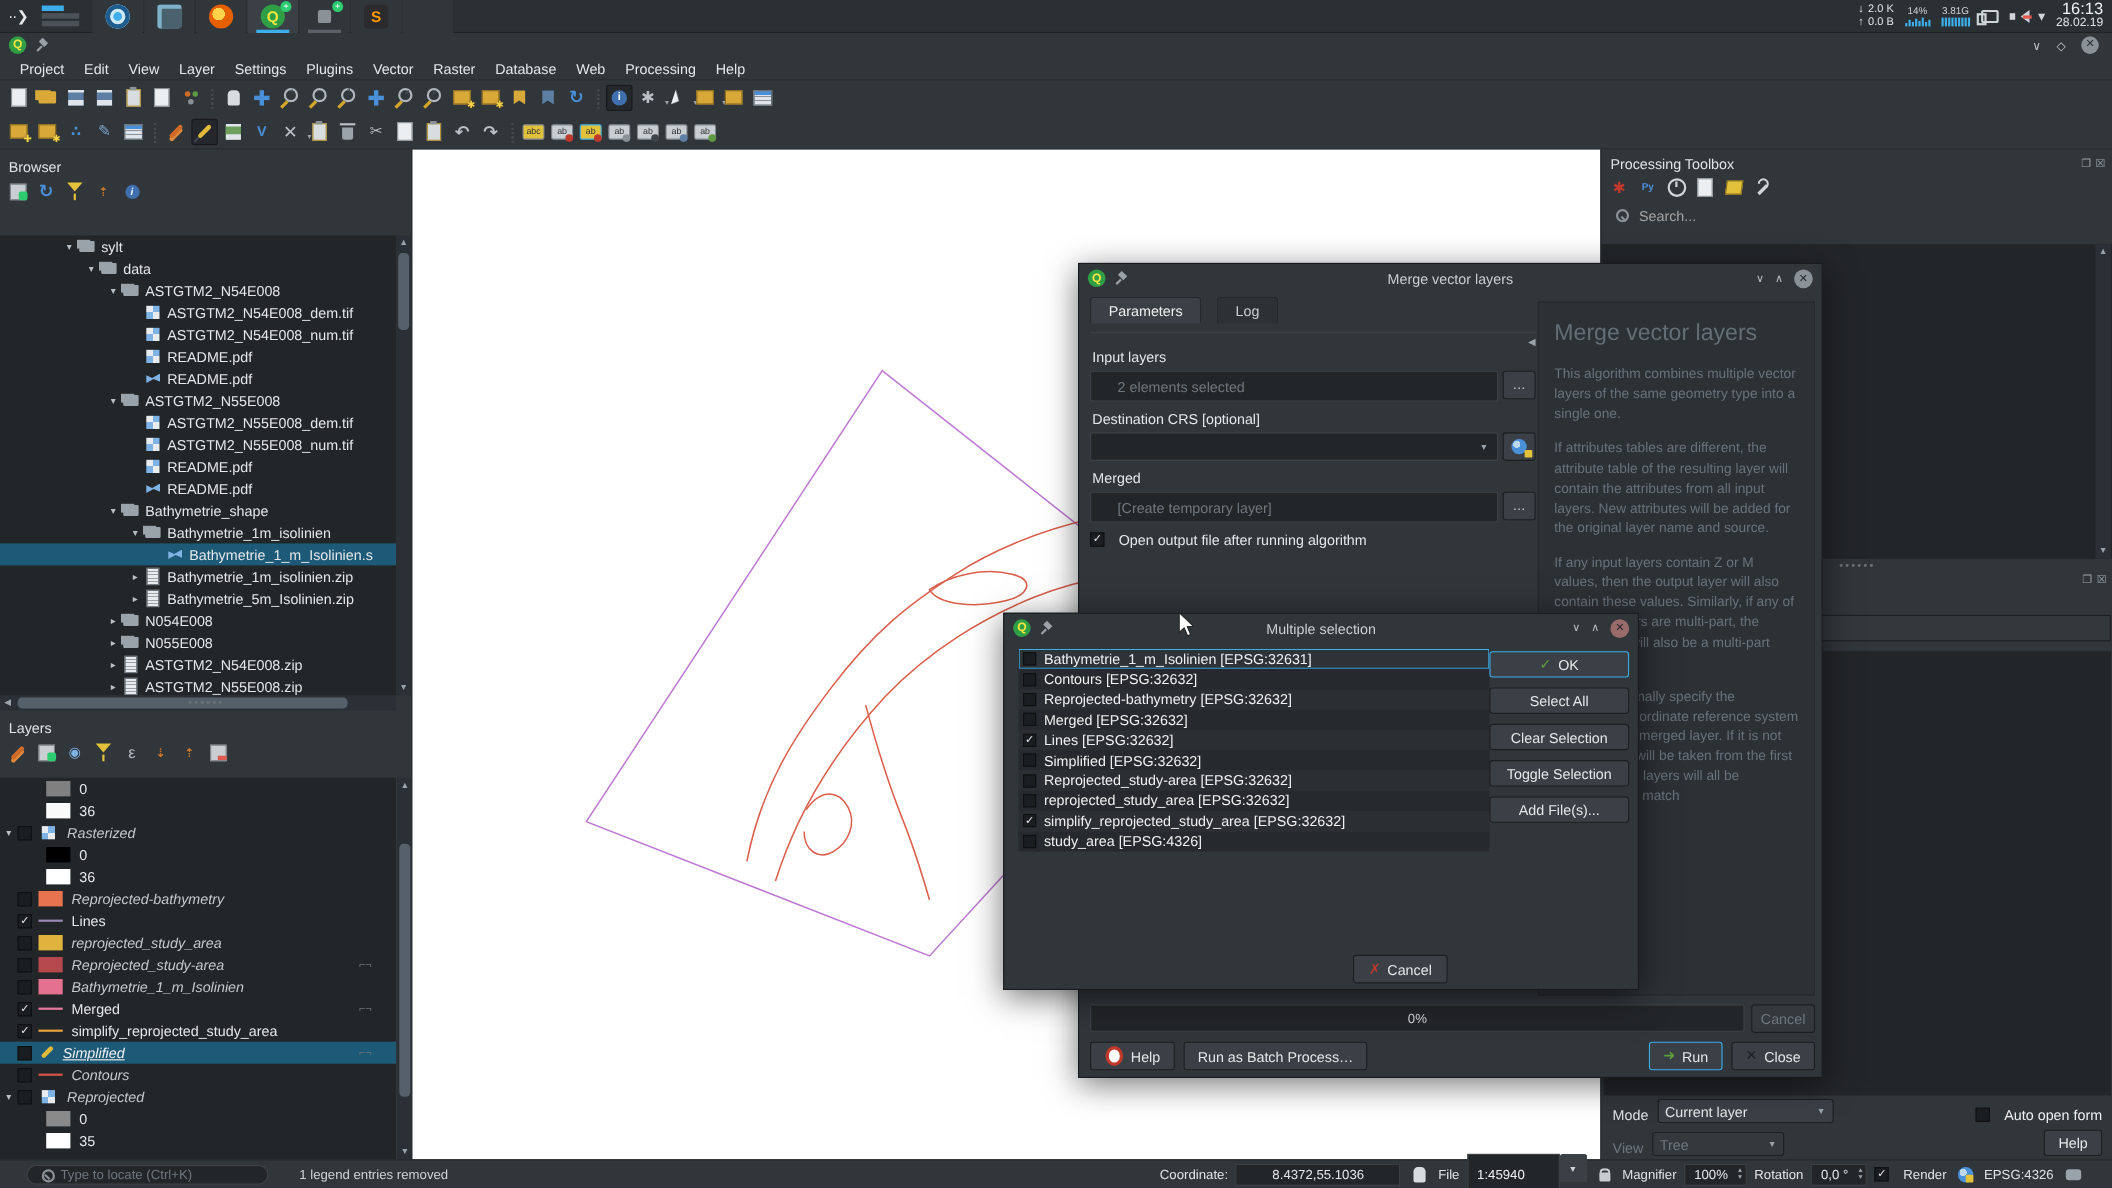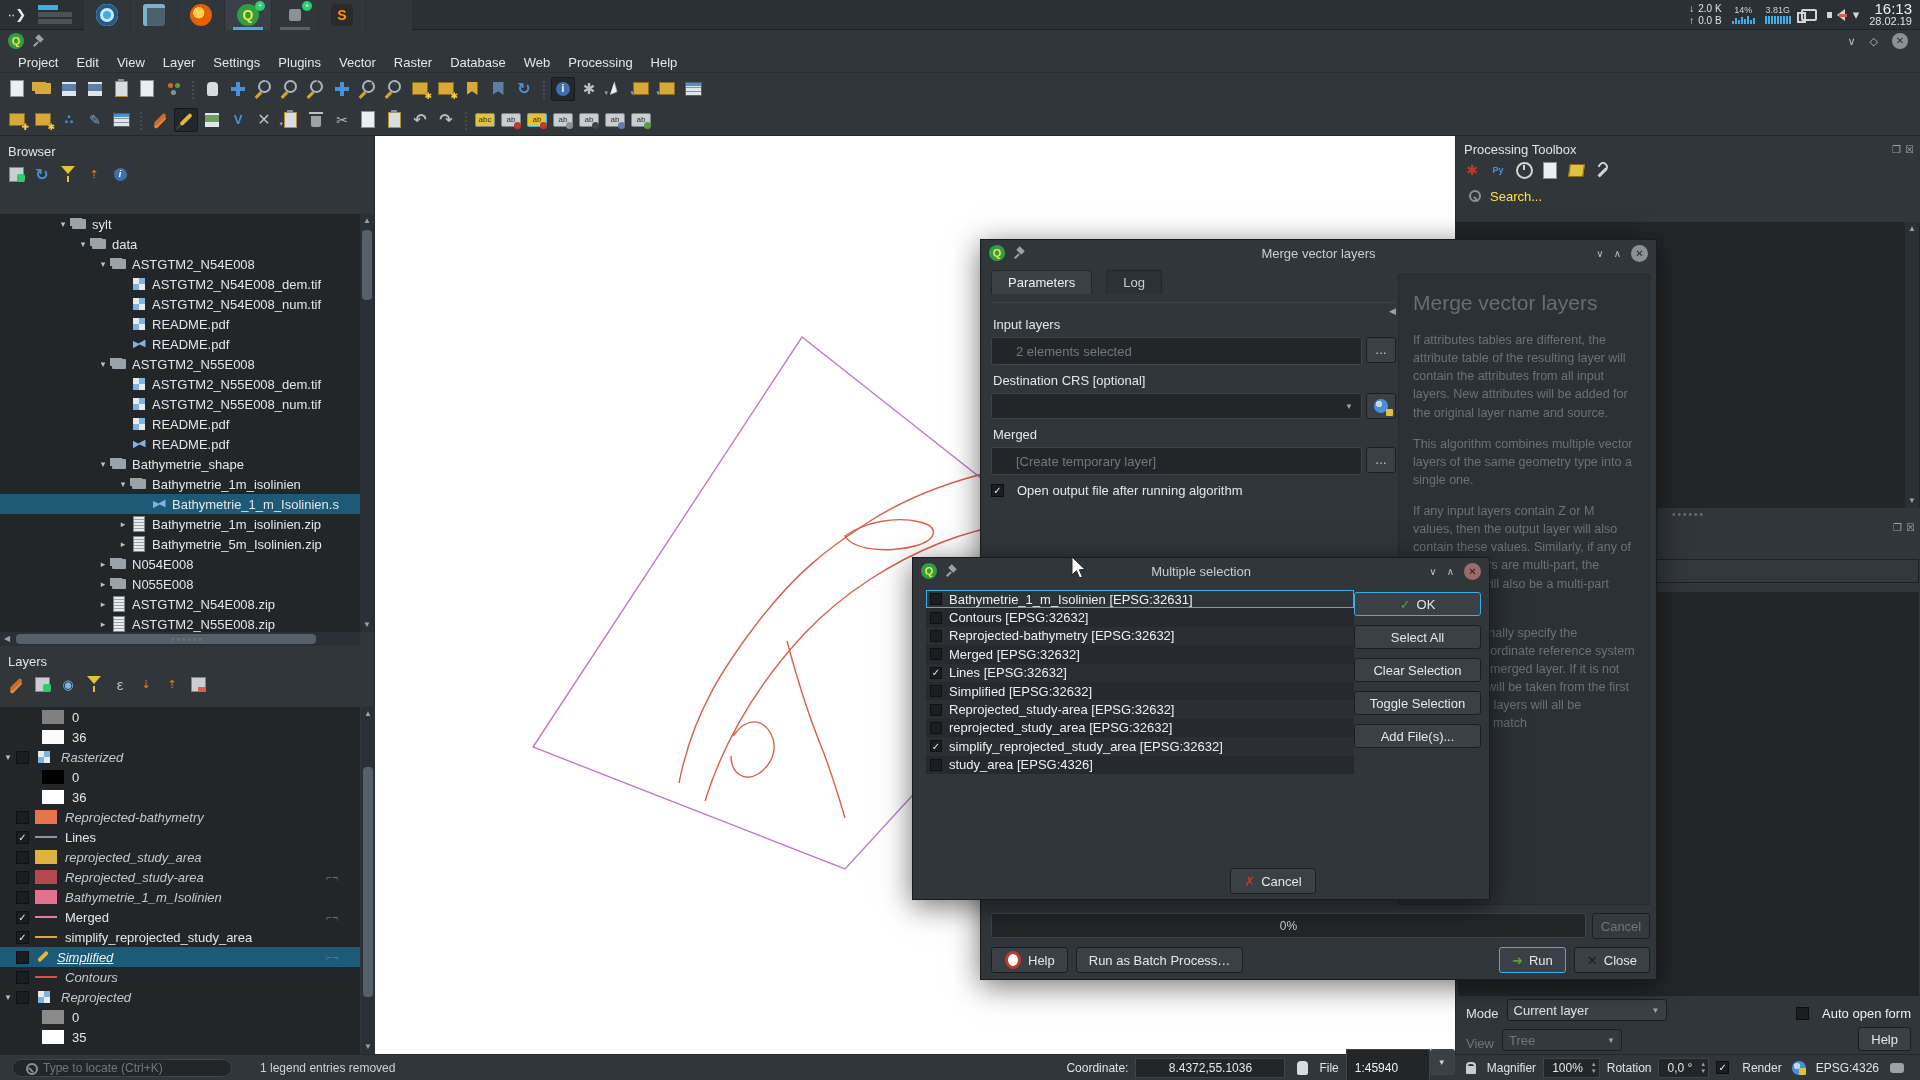--- a/index.html
+++ b/index.html
@@ -171,37 +171,37 @@
   .lrow .indicator { position:absolute; right:22px; color:#6c7378; font-size:10px; }
 
   
   .canvas { position:absolute; left:375px; top:0; width:1080px; height:918px; background:#ffffff; }
 
   
   .rightcol { position:absolute; left:1455px; top:0; width:465px; height:918px; background:#31363b; border-left:1px solid #24282c; }
   .phead { display:flex; align-items:center; padding:6px 6px 0 8px; }
   .phead .t { font-size:13px; color:#dfe3e6; }
   .phead .ctl { margin-left:auto; display:flex; gap:4px; color:#9aa3aa; font-size:10px; }
-  .searchrow { display:flex; align-items:center; gap:6px; padding:4px 8px; color:#fde047; font-size:13px; }
+  .searchrow { display:flex; align-items:center; gap:6px; padding:4px 8px; color:#a3a3a3; font-size:13px; }
   .toolboxbody { position:absolute; left:0; top:86px; width:465px; height:286px; background:#232629; }
   .rsplit { position:absolute; left:0; top:372px; width:465px; height:12px; display:flex; align-items:center; justify-content:center; color:#6c7378; font-size:10px; letter-spacing:2px; }
   .identify { position:absolute; left:0; top:384px; width:465px; height:534px; }
   .identify .hdr { display:flex; justify-content:flex-end; gap:4px; padding:2px 6px; color:#9aa3aa; font-size:10px; }
   .identify .minitb { display:flex; align-items:center; gap:2px; padding:2px 4px; }
   .valhdr { height:24px; background:#33383d; border:1px solid #1e2124; display:flex; align-items:center; padding-left:8px; font-size:13px; color:#dfe3e6; margin:0 2px; }
   .identbody { position:absolute; left:2px; right:2px; top:72px; height:404px; background:#232629; }
   .identfoot { position:absolute; left:0; bottom:0; width:465px; height:58px; background:#31363b; font-size:13px; }
   .frow { display:flex; align-items:flex-end; gap:8px; padding:3px 10px; }
   .combo { background:#3a4046; border:1px solid #1c1f22; border-radius:3px; height:22px; display:flex; align-items:center; padding:0 6px; min-width:120px; color:#e4e7e9; }
   .combo .car { margin-left:auto; font-size:8px; color:#9aa3aa; padding-left:20px; }
   .combo.dis { color:#6e767e; background:#34393e; }
   .pushbtn { background:#3a4046; border:1px solid #1c1f22; border-radius:3px; height:24px; display:inline-flex; align-items:center; justify-content:center; padding:0 12px; color:#e4e7e9; font-size:13px; gap:5px; }
 
   
-  .statusbar { position:absolute; left:0; top:1054px; width:1920px; height:26px; background:#31363b; border-top:1px solid #24282c; display:flex; align-items:center; font-size:12px; gap:8px; padding:0 12px; }
+  .statusbar { position:absolute; left:0; top:1054px; width:1920px; height:26px; background:#31363b; border-top:1px solid #24282c; display:flex; align-items:center; font-size:12px; gap:8px; padding:0 24px; }
   .locate { width:220px; height:18px; background:#232629; border:1px solid #3f4347; border-radius:9px; display:flex; align-items:center; gap:4px; padding:0 8px; color:#6e767e; }
   .legendmsg { color:#cfd3d6; margin-left:20px; }
   .sright { margin-left:auto; display:flex; align-items:center; gap:7px; }
   .sfield { background:#232629; border:1px solid #3f4347; height:20px; display:flex; align-items:center; justify-content:center; padding:0 8px; color:#e4e7e9; }
   .spin { background:#232629; border:1px solid #3f4347; height:20px; display:flex; align-items:center; padding:0 2px 0 8px; color:#e4e7e9; }
   .spin .arrows { display:flex; flex-direction:column; font-size:6px; color:#9aa3aa; margin-left:8px; line-height:7px; }
   .scombo { display:flex; height:37px; }
   .scombo .val { background:#232629; border:1px solid #3f4347; display:flex; align-items:center; padding:0 8px; min-width:84px; }
   .scombo .btn { width:18px; background:#3a4046; border:1px solid #3f4347; border-left:none; display:flex; align-items:center; justify-content:center; font-size:8px; color:#cfd3d6; }
   .slabel { color:#dfe3e6; }
@@ -909,22 +909,22 @@
         <span class="tfield">[Create temporary layer]</span>
         <span class="sqbtn">…</span>
       </div>
       <div class="checkrow">
         <span class="cb">✓</span>
         <span>Open output file after running algorithm</span>
       </div>
     </div>
     <div class="helppane">
       <h1>Merge vector layers</h1>
+      <p>This algorithm combines multiple vector layers of the same geometry type into a single one.</p>
       <p>If attributes tables are different, the attribute table of the resulting layer will contain the attributes from all input layers. New attributes will be added for the original layer name and source.</p>
-      <p>This algorithm combines multiple vector layers of the same geometry type into a single one.</p>
       <p>If any input layers contain Z or M values, then the output layer will also contain these values. Similarly, if any of the input layers are multi-part, the output layer will also be a multi-part layer.</p>
       <p>You can optionally specify the destination coordinate reference system (CRS) for the merged layer. If it is not set, the CRS will be taken from the first input layer. All layers will all be reprojected to match</p>
     </div>
     <div class="progressrow">
       <span class="pbar">0%</span>
       <span class="btn dis" style="width:58px;">Cancel</span>
     </div>
     <div class="btnrow">
       <span class="btn">
           <span class="tbi ic-life" style="width:16px;height:16px;"></span>

